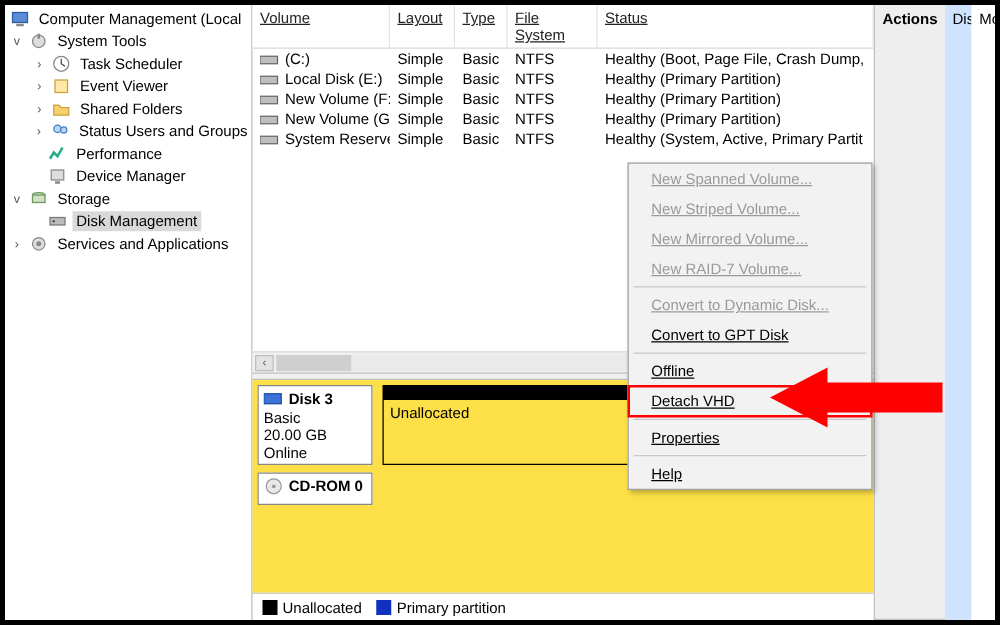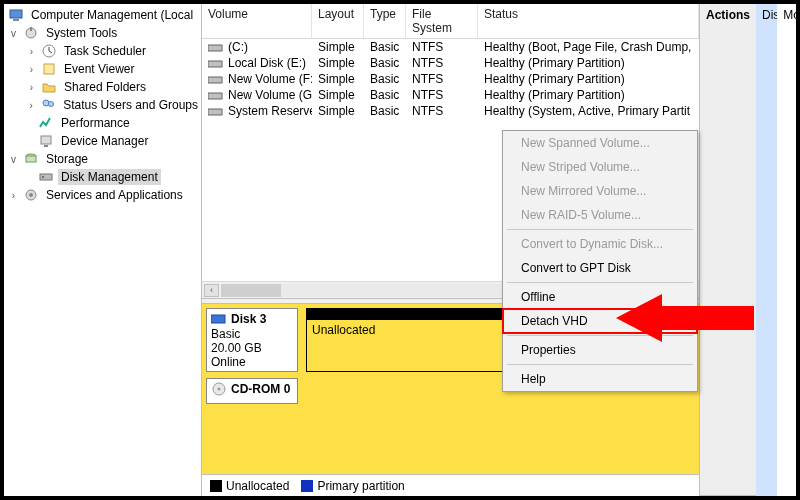--- a/index.html
+++ b/index.html
@@ -13,21 +13,21 @@
   .tree { list-style: none; }
   .tree li { white-space: nowrap; padding: 1px 0 1px 4px; display: flex; align-items: center; gap: 4px; }
   .tw { width: 11px; height: 11px; display: inline-flex; align-items: center; justify-content: center; color: #555; font-size: 10px; cursor: pointer; }
   .ic { width: 16px; height: 16px; display: inline-flex; align-items: center; justify-content: center; }
   .tree .sel { background: #d9d9d9; }
   .tree .lbl { padding: 1px 3px; }
 
   
   .vol-table { flex: 0 0 auto; }
   .vh-row { display: flex; border-bottom: 1px solid #d9d9d9; background: #fff; }
-  .vh { padding: 3px 6px; border-right: 1px solid #e3e3e3; color: #222; }
+  .vh { padding: 3px 6px; border-right: 1px solid #e3e3e3; color: #222; text-decoration: underline; }
   .vc-row { display: flex; padding: 0 0; }
   .vc { padding: 1px 6px; white-space: nowrap; overflow: hidden; }
   .col-vol{width:110px;} .col-lay{width:52px;} .col-typ{width:42px;} .col-fs{width:72px;} .col-st{flex:1;}
   .vol-ic { width:16px; height:10px; display:inline-block; vertical-align:middle; margin-right:4px; }
   .vol-ic svg{display:block;}
   .vol-body { overflow: hidden; }
   .hscroll { height: 17px; border-top: 1px solid #d9d9d9; background: #f0f0f0; display:flex; align-items:center; justify-content:space-between; padding:0 2px; }
   .sb-btn { width:15px; height:13px; background:#e3e3e3; border:1px solid #bfbfbf; display:flex; align-items:center; justify-content:center; font-size:9px; color:#555;}
   .sb-track { flex:1; height:13px; background:#eaeaea; margin:0 2px; position:relative;}
   .sb-thumb { position:absolute; left:0; top:0; height:100%; width:60px; background:#cfcfcf;}
@@ -51,21 +51,21 @@
   .swatch{ width:12px; height:12px; display:inline-block; margin-right:4px; vertical-align:middle;}
   .sw-black{ background:#000;} .sw-blue{ background:#1030c0;}
 
   
   .actions-hdr{ background:#eee; border-bottom:1px solid #bfbfbf; padding:4px 6px; font-weight:bold;}
   .act-item{ padding:4px 6px; white-space:nowrap; overflow:hidden;}
   .act-item.hl{ background:#cfe3ff; }
 
   
   .ctx { position:absolute; left:300px; top:126px; width:196px; background:#f2f2f2; border:1px solid #a0a0a0; box-shadow:2px 2px 4px rgba(0,0,0,0.25); z-index:50;}
-  .ctx .mi{ padding:5px 18px; color:#000;}
+  .ctx .mi{ padding:5px 18px; color:#000;text-decoration:underline;}
   .ctx .mi.dis{ color:#9a9a9a;}
   .ctx .sep{ height:1px; background:#c8c8c8; margin:2px 4px;}
   .ctx .boxed{ outline:2px solid #ff0000; outline-offset:-1px;}
 
   
   .red-arrow{ position:absolute; left:414px; top:286px; z-index:60;}
 </style>
 </head>
 <body>
 
@@ -288,21 +288,21 @@
 
     <div class="legend">
       <span><span class="swatch sw-black"></span><span>Unallocated</span></span>
       <span><span class="swatch sw-blue"></span><span>Primary partition</span></span>
     </div>
 
     <div class="ctx">
       <div class="mi dis">New Spanned Volume...</div>
       <div class="mi dis">New Striped Volume...</div>
       <div class="mi dis">New Mirrored Volume...</div>
-      <div class="mi dis">New RAID-5 Volume...</div>
+      <div class="mi dis">New RAID-7 Volume...</div>
       <div class="sep"></div>
       <div class="mi dis">Convert to Dynamic Disk...</div>
       <div class="mi">Convert to GPT Disk</div>
       <div class="sep"></div>
       <div class="mi">Offline</div>
       <div class="mi boxed">Detach VHD</div>
       <div class="sep"></div>
       <div class="mi">Properties</div>
       <div class="sep"></div>
       <div class="mi">Help</div>

